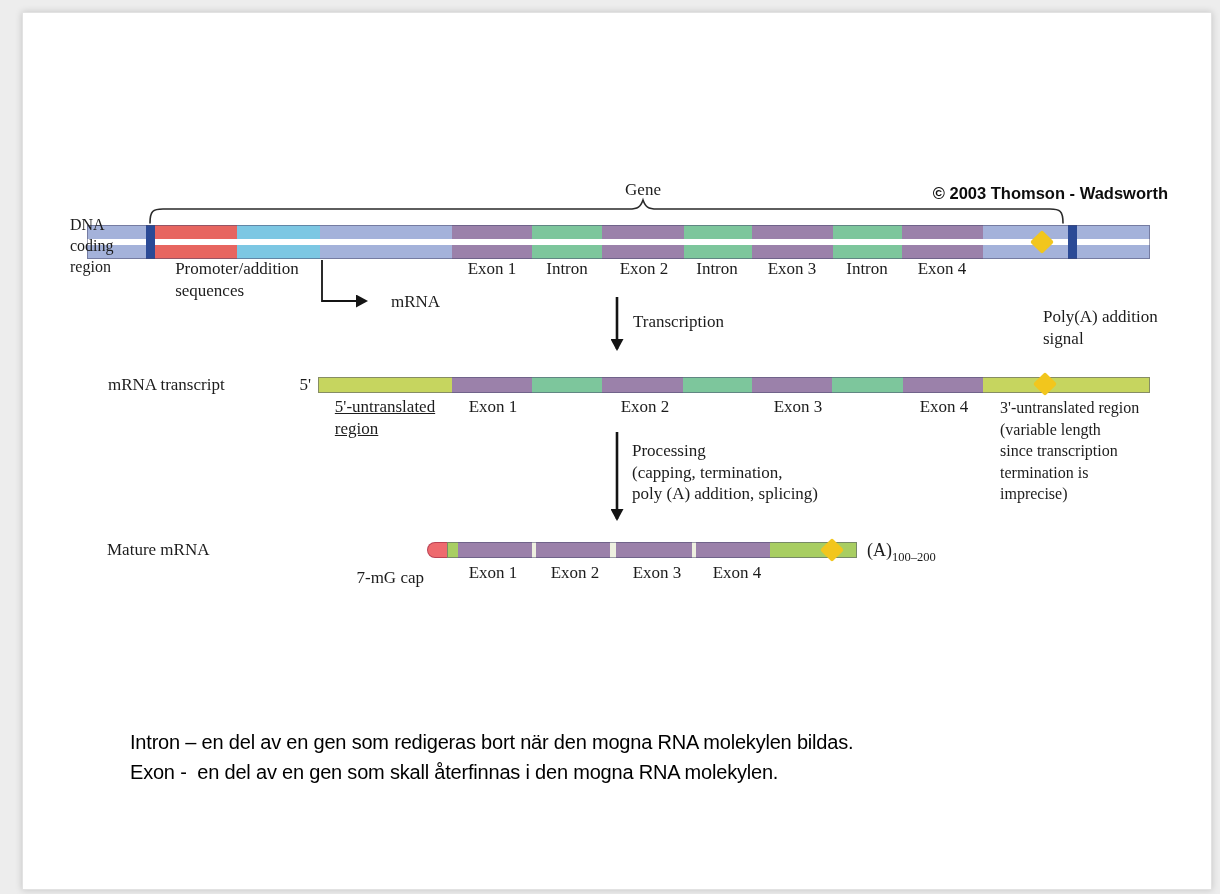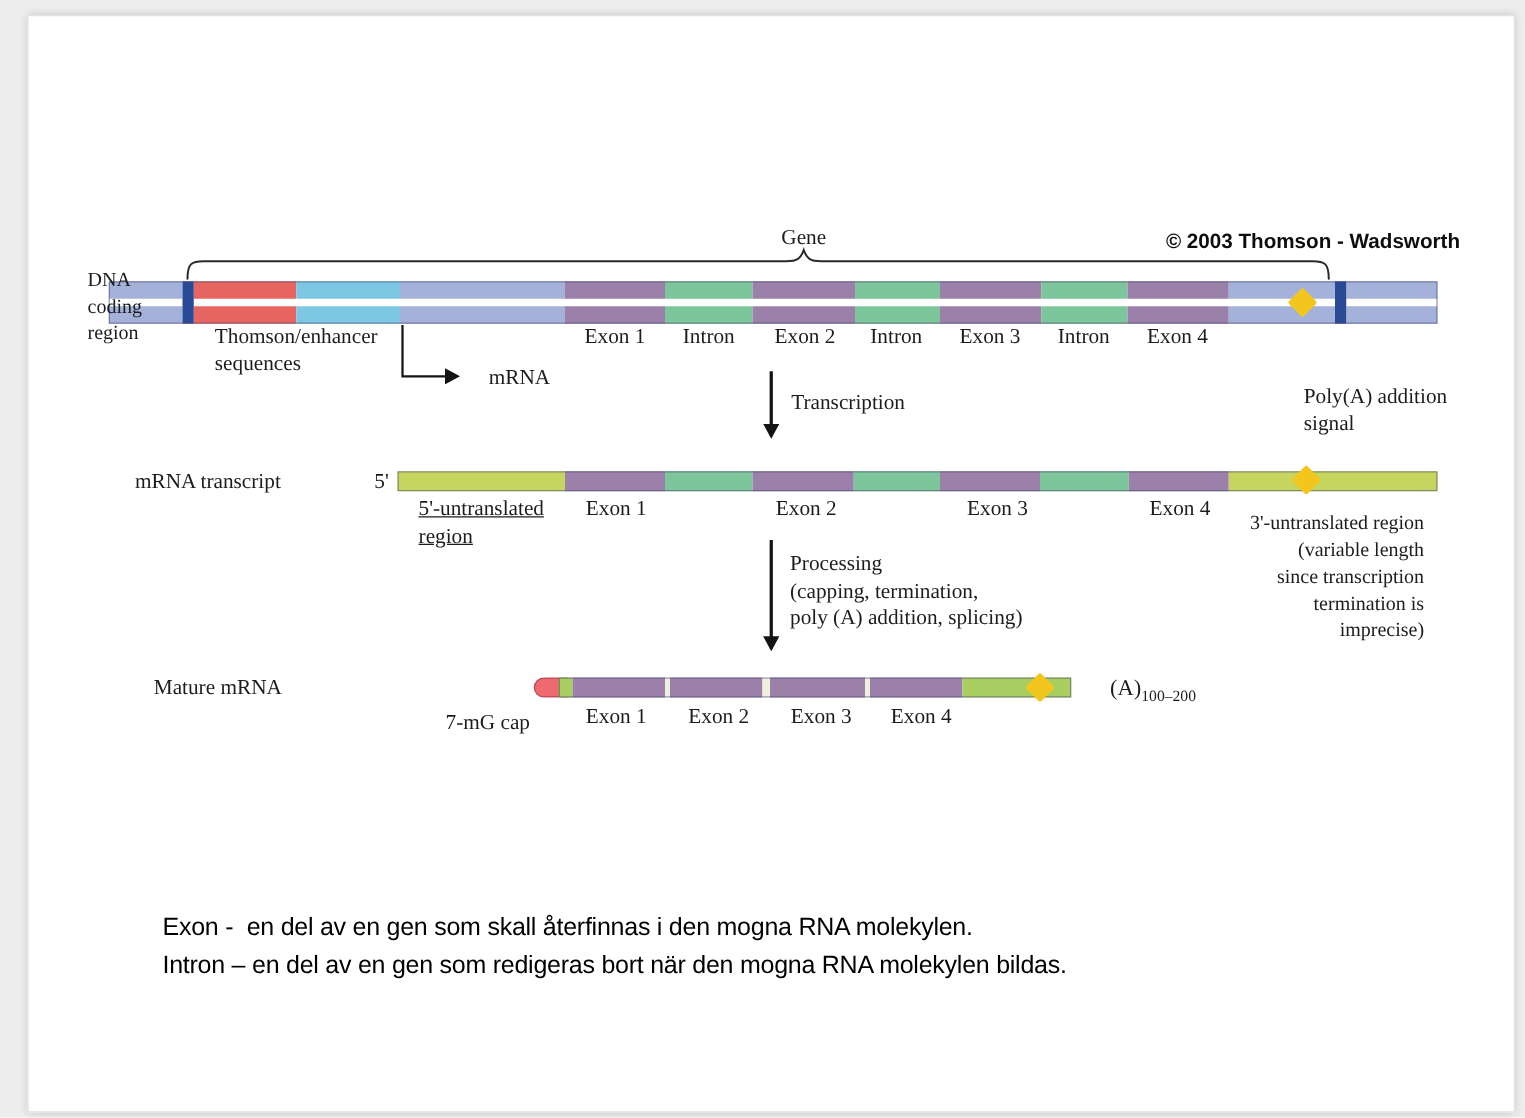--- a/index.html
+++ b/index.html
@@ -21,21 +21,21 @@
   .t{position:absolute;font-family:"Liberation Serif",serif;font-size:17px;color:#1c1c1c;
      line-height:22px;white-space:nowrap;z-index:6;}
   .t.center{transform:translateX(-50%);}
   .t.right{transform:translateX(-100%);text-align:right;}
   .t.s16{font-size:16px;line-height:21px;}
   .t.lh21{line-height:21.5px;}
   .t.copy{font-family:"Liberation Sans",sans-serif;font-weight:700;font-size:16.5px;color:#0d0d0d;}
   .cap{position:absolute;left:427px;top:542px;width:27px;height:16px;z-index:0;
        border-radius:9px 0 0 9px;border:1px solid rgba(160,45,70,0.65);box-sizing:border-box;}
   .arrows{position:absolute;left:0;top:0;z-index:5;pointer-events:none;}
-  .polya-tail{position:absolute;left:888px;top:540px;font-family:"Liberation Serif",serif;
+  .polya-tail{position:absolute;left:867px;top:540px;font-family:"Liberation Serif",serif;
               font-size:18px;color:#1c1c1c;z-index:6;}
   .polya-tail sub{font-size:12.5px;}
 </style>
 </head>
 <body>
 
 <div class="page">
   <div class="slide"></div>
 
 
@@ -85,21 +85,21 @@
       </div>
       <div class="t copy right" style="left: 1168px; top: 182px;">
         <div>© 2003 Thomson - Wadsworth</div>
       </div>
       <div class="t s16" style="left: 70px; top: 214px;">
         <div>DNA</div>
         <div>coding</div>
         <div>region</div>
       </div>
       <div class="t center" style="left: 237px; top: 258px;">
-        <div>Thomson/enhancer</div>
+        <div>Promoter/addition</div>
         <div>sequences</div>
       </div>
       <div class="t center" style="left: 492px; top: 258px;">
         <div>Exon 1</div>
       </div>
       <div class="t center" style="left: 567px; top: 258px;">
         <div>Intron</div>
       </div>
       <div class="t center" style="left: 644px; top: 258px;">
         <div>Exon 2</div>
@@ -141,33 +141,33 @@
       </div>
       <div class="t center" style="left: 645px; top: 396px;">
         <div>Exon 2</div>
       </div>
       <div class="t center" style="left: 798px; top: 396px;">
         <div>Exon 3</div>
       </div>
       <div class="t center" style="left: 944px; top: 396px;">
         <div>Exon 4</div>
       </div>
-      <div class="t s16 lh21" style="left: 1000px; top: 408px; text-align: right;">
+      <div class="t s16 lh21" style="left: 1000px; top: 397px;">
         <div>3'-untranslated region</div>
         <div>(variable length</div>
         <div>since transcription</div>
         <div>termination is</div>
         <div>imprecise)</div>
       </div>
       <div class="t lh21" style="left: 632px; top: 440px;">
         <div>Processing</div>
         <div>(capping, termination,</div>
         <div>poly (A) addition, splicing)</div>
       </div>
-      <div class="t " style="left: 107px; top: 539px; margin-left: 16px;">
+      <div class="t " style="left: 107px; top: 539px;">
         <div>Mature mRNA</div>
       </div>
       <div class="t right" style="left: 424px; top: 567px;">
         <div>7-mG cap</div>
       </div>
       <div class="t center" style="left: 493px; top: 562px;">
         <div>Exon 1</div>
       </div>
       <div class="t center" style="left: 575px; top: 562px;">
         <div>Exon 2</div>
@@ -191,16 +191,16 @@
       </marker>
     </defs>
     <path d="M150,223 C150,211 153,209 163,209 L629,209 C638,209 640.5,207 643,200
              C645.5,207 648,209 657,209 L1050,209 C1060,209 1063,211 1063,223" fill="none" stroke="#2a2a2a" stroke-width="1.6" stroke-linecap="round"></path>
     <path d="M322,260 L322,301 L366,301" fill="none" stroke="#141414" stroke-width="1.8" marker-end="url(#ah)"></path>
     <line x1="617" y1="297" x2="617" y2="349" stroke="#141414" stroke-width="2.6" marker-end="url(#ah)"></line>
     <line x1="617" y1="432" x2="617" y2="519" stroke="#141414" stroke-width="2.6" marker-end="url(#ah)"></line>
   </svg>
 
   <div class="defs">
+    <div>Intron – en del av en gen som redigeras bort när den mogna RNA molekylen bildas.</div>
     <div>Exon -  en del av en gen som skall återfinnas i den mogna RNA molekylen.</div>
-    <div>Intron – en del av en gen som redigeras bort när den mogna RNA molekylen bildas.</div>
   </div>
 </div>
 
 </body></html>

